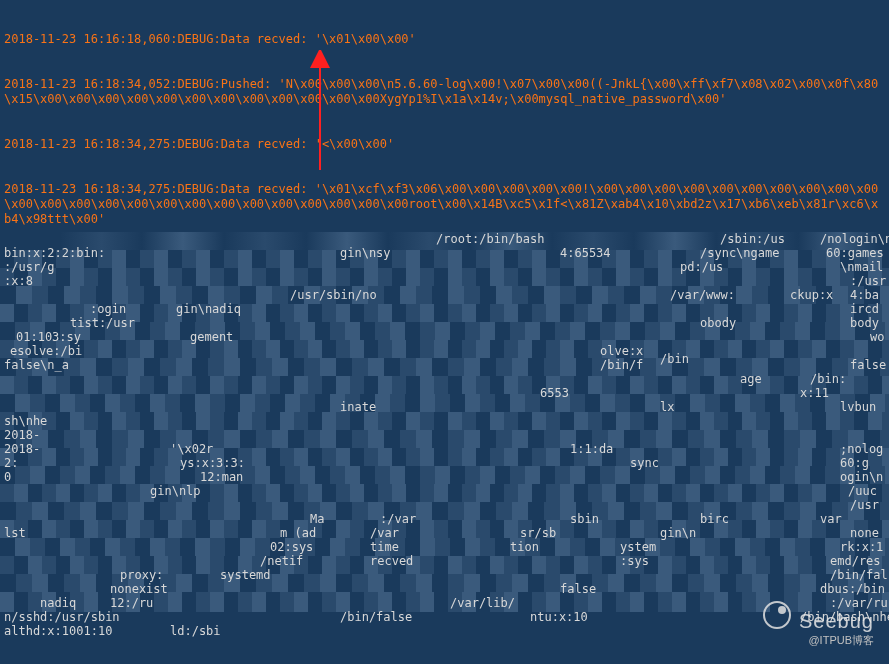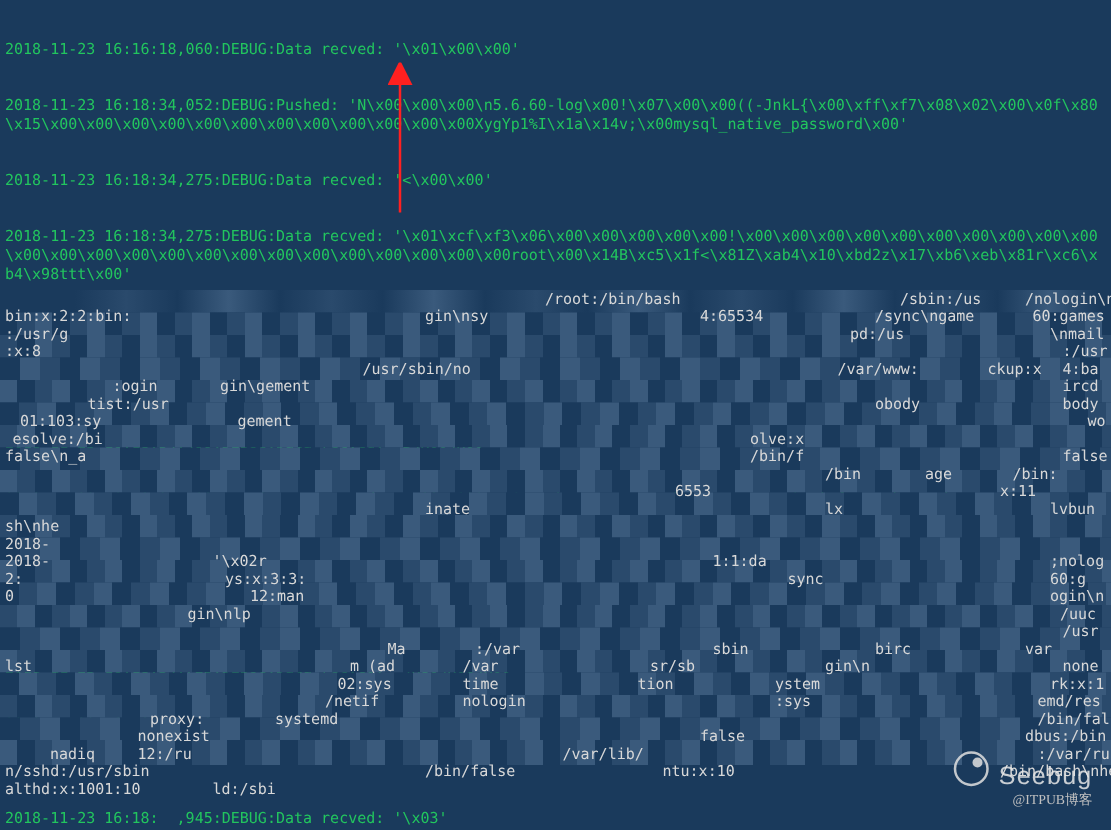--- a/index.html
+++ b/index.html
@@ -19,21 +19,21 @@
       line-height: 15px;
     }
     .terminal {
       padding: 2px 4px;
       white-space: pre;
       position: relative;
     }
     .log-line {
       white-space: pre-wrap;
       word-break: break-all;
-      color: #22c55e;
+      color: #f97316;
     }
     .arrow {
       position: absolute;
       top: 50px;
       left: 310px;
       pointer-events: none;
       z-index: 5;
     }
     .pixelated-overlay {
       position: absolute;
@@ -85,21 +85,21 @@
       font-family: Arial, sans-serif;
       font-size: 20px;
       font-weight: 300;
       color: #e8e8e8;
       letter-spacing: 1px;
     }
     .attribution {
       position: absolute;
       bottom: 16px;
       right: 15px;
-      font-family: Liberation Serif, serif;
+      font-family: Liberation Sans, sans-serif;
       font-size: 11px;
       color: #c0c0c0;
       z-index: 10;
     }
     .bottom-lines {
       position: absolute;
       bottom: 2px;
       left: 4px;
       z-index: 4;
     }
@@ -167,34 +167,34 @@
 <span class="fragment" style="top:260px;left:4px">:/usr/g</span>
 <span class="fragment" style="top:260px;left:680px">pd:/us</span>
 <span class="fragment" style="top:260px;left:840px">\nmail</span>
 <span class="fragment" style="top:274px;left:4px">:x:8</span>
 <span class="fragment" style="top:274px;left:850px">:/usr</span>
 <span class="fragment" style="top:288px;left:290px">/usr/sbin/no</span>
 <span class="fragment" style="top:288px;left:670px">/var/www:</span>
 <span class="fragment" style="top:288px;left:790px">ckup:x</span>
 <span class="fragment" style="top:288px;left:850px">4:ba</span>
 <span class="fragment" style="top:302px;left:90px">:ogin</span>
-<span class="fragment" style="top:302px;left:176px">gin\gement</span>
+<span class="fragment" style="top:302px;left:176px">gin\nadiq</span>
 <span class="fragment" style="top:302px;left:850px">ircd</span>
 <span class="fragment" style="top:316px;left:70px">tist:/usr</span>
 <span class="fragment" style="top:316px;left:700px">obody</span>
 <span class="fragment" style="top:316px;left:850px">body</span>
 <span class="fragment" style="top:330px;left:16px">01:103:sy</span>
 <span class="fragment" style="top:330px;left:190px">gement</span>
 <span class="fragment" style="top:330px;left:870px">wo</span>
 <span class="fragment" style="top:344px;left:10px">esolve:/bi</span>
 <span class="fragment" style="top:344px;left:600px">olve:x </span>
 <span class="fragment" style="top:358px;left:4px">false\n_a</span>
 <span class="fragment" style="top:358px;left:600px">/bin/f</span>
 <span class="fragment" style="top:358px;left:850px">false</span>
-<span class="fragment" style="top:372px;left:660px">/bin</span>
+<span class="fragment" style="top:352px;left:660px">/bin</span>
 <span class="fragment" style="top:372px;left:740px">age</span>
 <span class="fragment" style="top:372px;left:810px">/bin:</span>
 <span class="fragment" style="top:386px;left:540px">6553</span>
 <span class="fragment" style="top:386px;left:800px">x:11</span>
 <span class="fragment" style="top:400px;left:340px">inate</span>
 <span class="fragment" style="top:400px;left:660px">lx</span>
 <span class="fragment" style="top:400px;left:840px">lvbun</span>
 <span class="fragment" style="top:414px;left:4px">sh\nhe</span>
 <span class="fragment" style="top:428px;left:4px">2018-</span>
 <span class="fragment" style="top:442px;left:4px">2018-</span>
@@ -221,41 +221,40 @@
 <span class="fragment" style="top:526px;left:370px">/var</span>
 <span class="fragment" style="top:526px;left:520px">sr/sb</span>
 <span class="fragment" style="top:526px;left:660px">gin\n</span>
 <span class="fragment" style="top:526px;left:850px">none</span>
 <span class="fragment" style="top:540px;left:270px">02:sys</span>
 <span class="fragment" style="top:540px;left:370px">time</span>
 <span class="fragment" style="top:540px;left:510px">tion</span>
 <span class="fragment" style="top:540px;left:620px">ystem</span>
 <span class="fragment" style="top:540px;left:840px">rk:x:1</span>
 <span class="fragment" style="top:554px;left:260px">/netif</span>
-<span class="fragment" style="top:554px;left:370px">nologin</span>
+<span class="fragment" style="top:554px;left:370px">recved</span>
 <span class="fragment" style="top:554px;left:620px">:sys</span>
 <span class="fragment" style="top:554px;left:830px">emd/res</span>
 <span class="fragment" style="top:568px;left:120px">proxy:</span>
 <span class="fragment" style="top:568px;left:220px">systemd</span>
 <span class="fragment" style="top:568px;left:830px">/bin/fal</span>
 <span class="fragment" style="top:582px;left:110px">nonexist</span>
 <span class="fragment" style="top:582px;left:560px">false</span>
 <span class="fragment" style="top:582px;left:820px">dbus:/bin</span>
 <span class="fragment" style="top:596px;left:40px">nadiq</span>
 <span class="fragment" style="top:596px;left:110px">12:/ru</span>
 <span class="fragment" style="top:596px;left:450px">/var/lib/</span>
 <span class="fragment" style="top:596px;left:830px">:/var/ru</span>
 <span class="fragment" style="top:610px;left:4px">n/sshd:/usr/sbin</span>
 <span class="fragment" style="top:610px;left:340px">/bin/false</span>
 <span class="fragment" style="top:610px;left:530px">ntu:x:10</span>
 <span class="fragment" style="top:610px;left:800px">/bin/bash\nhe</span>
 <span class="fragment" style="top:624px;left:4px">althd:x:1001:10</span>
 <span class="fragment" style="top:624px;left:170px">ld:/sbi</span>
 
 <div class="bottom-lines">
-  <div class="log-line">2018-11-23 16:18:  ,945:DEBUG:Data recved: '\x03'</div>
 </div>
 
 <div class="watermark">
   <div class="seebug-logo"></div>
   <div class="seebug-text">Seebug</div>
 </div>
 <div class="attribution">@ITPUB博客</div>
 
 </body></html>

